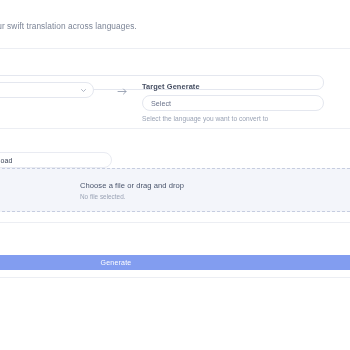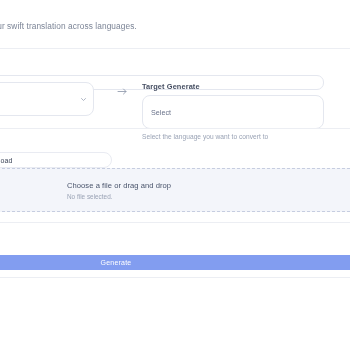--- a/index.html
+++ b/index.html
@@ -102,21 +102,21 @@
   .select-box {
     position: relative;
     box-sizing: border-box;
     width: 182px;
     height: 16px;
     border: 1px solid #e4e7ef;
     border-radius: 8px;
     background: #ffffff;
     display: flex;
     align-items: center;
-    padding: 16px 8px;
+    padding: 7px 8px;
   }
   .select-value {
     font-size: 7.2px;
     color: #6a7near;
     color: #69728a;
     white-space: nowrap;
     overflow: hidden;
   }
   .chev {
     position: absolute;
@@ -174,21 +174,21 @@
     top: 168px;
     width: 468px;
     height: 44px;
     box-sizing: border-box;
     border-top: 1px dashed #c6cde0;
     border-bottom: 1px dashed #c6cde0;
     background: #f3f5fa;
   }
   .dropzone-inner {
     position: absolute;
-    left: 185px;
+    left: 198px;
     top: 12px;
     text-align: left;
   }
   .dz-title {
     font-size: 7.6px;
     color: #49546b;
     letter-spacing: 0.05px;
     white-space: nowrap;
   }
   .dz-sub {

